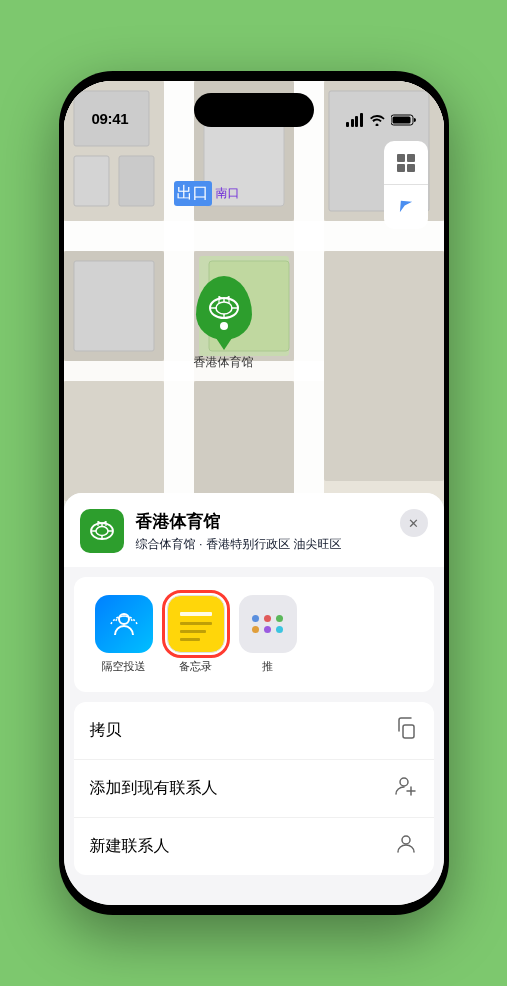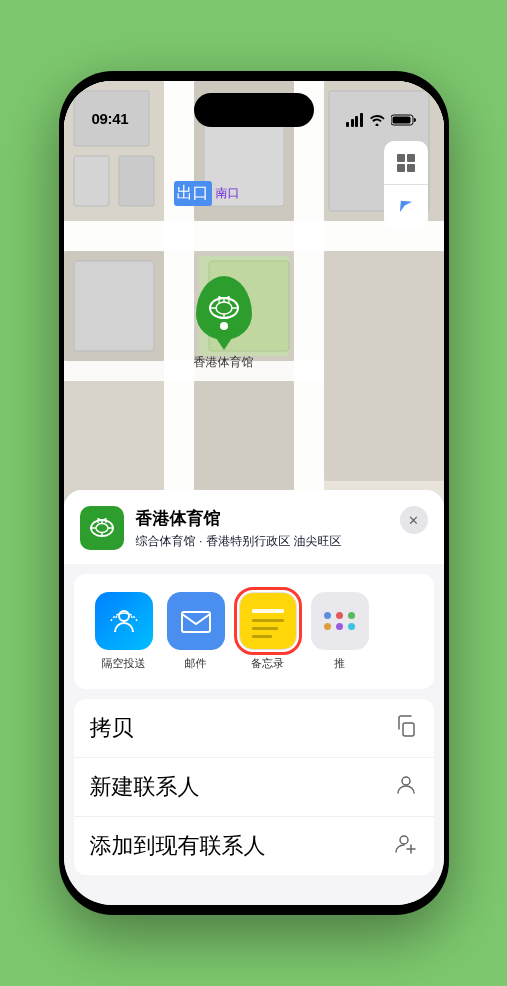--- a/index.html
+++ b/index.html
@@ -344,21 +344,21 @@
       padding: 14px 16px;
       border-bottom: 1px solid #f0f0f0;
       cursor: pointer;
     }
 
     .action-item:last-child {
       border-bottom: none;
     }
 
     .action-label {
-      font-size: 22px;
+      font-size: 16px;
       color: #000;
     }
 
     .action-icon {
       font-size: 20px;
       color: #666;
     }
 
     
     .home-indicator {
@@ -514,29 +514,20 @@
               <circle cx="17" cy="12" r="5" fill="none" stroke="#fff" stroke-width="2"></circle>
               <path d="M8 28c0-5 4-9 9-9s9 4 9 9" fill="none" stroke="#fff" stroke-width="2"></path>
               <path d="M4 17c3.5-8 17-12 22-2" fill="none" stroke="#fff" stroke-width="1.5" stroke-dasharray="2,2"></path>
               <path d="M30 17c-3.5-8-17-12-22-2" fill="none" stroke="#fff" stroke-width="1.5" stroke-dasharray="2,2"></path>
             </svg>
           </div>
           <span class="share-label">隔空投送</span>
         </div>
 
 
-        <div class="share-item">
-          <div class="share-icon mail">
-            <svg width="34" height="34" viewBox="0 0 34 34">
-              <rect x="3" y="8" width="28" height="20" rx="2" fill="none" stroke="#fff" stroke-width="2"></rect>
-              <path d="M3 10l14 10 14-10" fill="none" stroke="#fff" stroke-width="2"></path>
-            </svg>
-          </div>
-          <span class="share-label">邮件</span>
-        </div>
 
         <div class="share-item">
           <div class="share-icon notes notes-selected" style="background:#ffd60a; padding:6px; position:relative;">
             <svg width="40" height="40" viewBox="0 0 40 40">
 
               <rect x="4" y="8" width="32" height="4" rx="1" fill="#fff" opacity="0.9"></rect>
               <rect x="4" y="18" width="32" height="3" rx="1" fill="rgba(0,0,0,0.25)"></rect>
               <rect x="4" y="26" width="26" height="3" rx="1" fill="rgba(0,0,0,0.25)"></rect>
               <rect x="4" y="34" width="20" height="3" rx="1" fill="rgba(0,0,0,0.25)"></rect>
             </svg>
@@ -567,41 +558,41 @@
           <span class="action-label">拷贝</span>
           <span class="action-icon">
             <svg width="24" height="24" viewBox="0 0 24 24">
               <rect x="9" y="9" width="11" height="13" rx="2" stroke="#666" stroke-width="1.5" fill="none"></rect>
               <path d="M5 15V4a2 2 0 0 1 2-2h10" stroke="#666" stroke-width="1.5" fill="none" stroke-linecap="round"></path>
             </svg>
           </span>
         </div>
 
         <div class="action-item">
-          <span class="action-label">新建联系人</span>
-          <span class="action-icon">
-            <svg width="24" height="24" viewBox="0 0 24 24">
-              <circle cx="12" cy="8" r="4" stroke="#666" stroke-width="1.5" fill="none"></circle>
-              <path d="M4 20c0-4 3.6-7 8-7s8 3 8 7" stroke="#666" stroke-width="1.5" fill="none" stroke-linecap="round"></path>
-            </svg>
-          </span>
-        </div>
-
-        <div class="action-item">
           <span class="action-label">添加到现有联系人</span>
           <span class="action-icon">
             <svg width="24" height="24" viewBox="0 0 24 24">
               <circle cx="10" cy="8" r="4" stroke="#666" stroke-width="1.5" fill="none"></circle>
               <path d="M2 20c0-4 3.6-7 8-7" stroke="#666" stroke-width="1.5" fill="none" stroke-linecap="round"></path>
               <line x1="17" y1="13" x2="17" y2="21" stroke="#666" stroke-width="1.5" stroke-linecap="round"></line>
               <line x1="13" y1="17" x2="21" y2="17" stroke="#666" stroke-width="1.5" stroke-linecap="round"></line>
             </svg>
           </span>
         </div>
 
+        <div class="action-item">
+          <span class="action-label">新建联系人</span>
+          <span class="action-icon">
+            <svg width="24" height="24" viewBox="0 0 24 24">
+              <circle cx="12" cy="8" r="4" stroke="#666" stroke-width="1.5" fill="none"></circle>
+              <path d="M4 20c0-4 3.6-7 8-7s8 3 8 7" stroke="#666" stroke-width="1.5" fill="none" stroke-linecap="round"></path>
+            </svg>
+          </span>
+        </div>
+
 
 
       </div>
 
     </div>
 
     <div class="home-indicator"></div>
 
   </div>
 </div>

